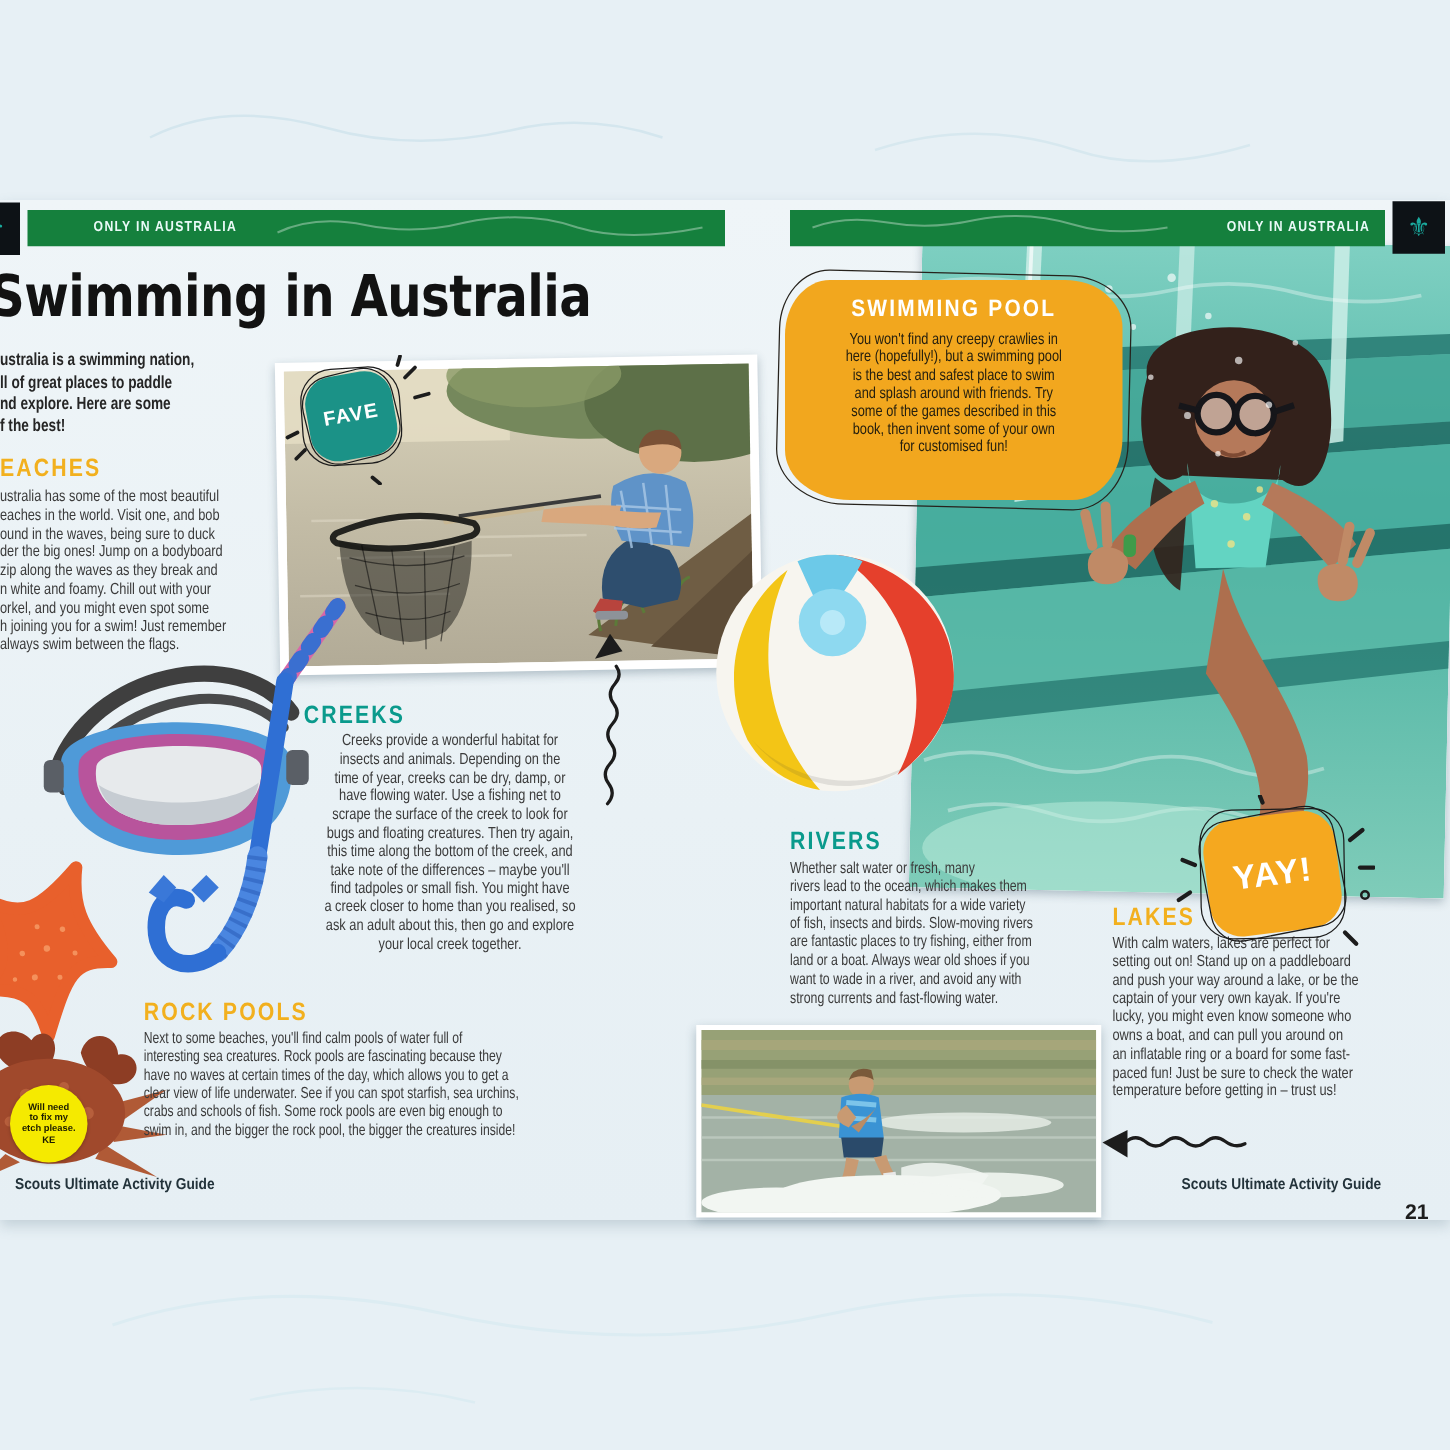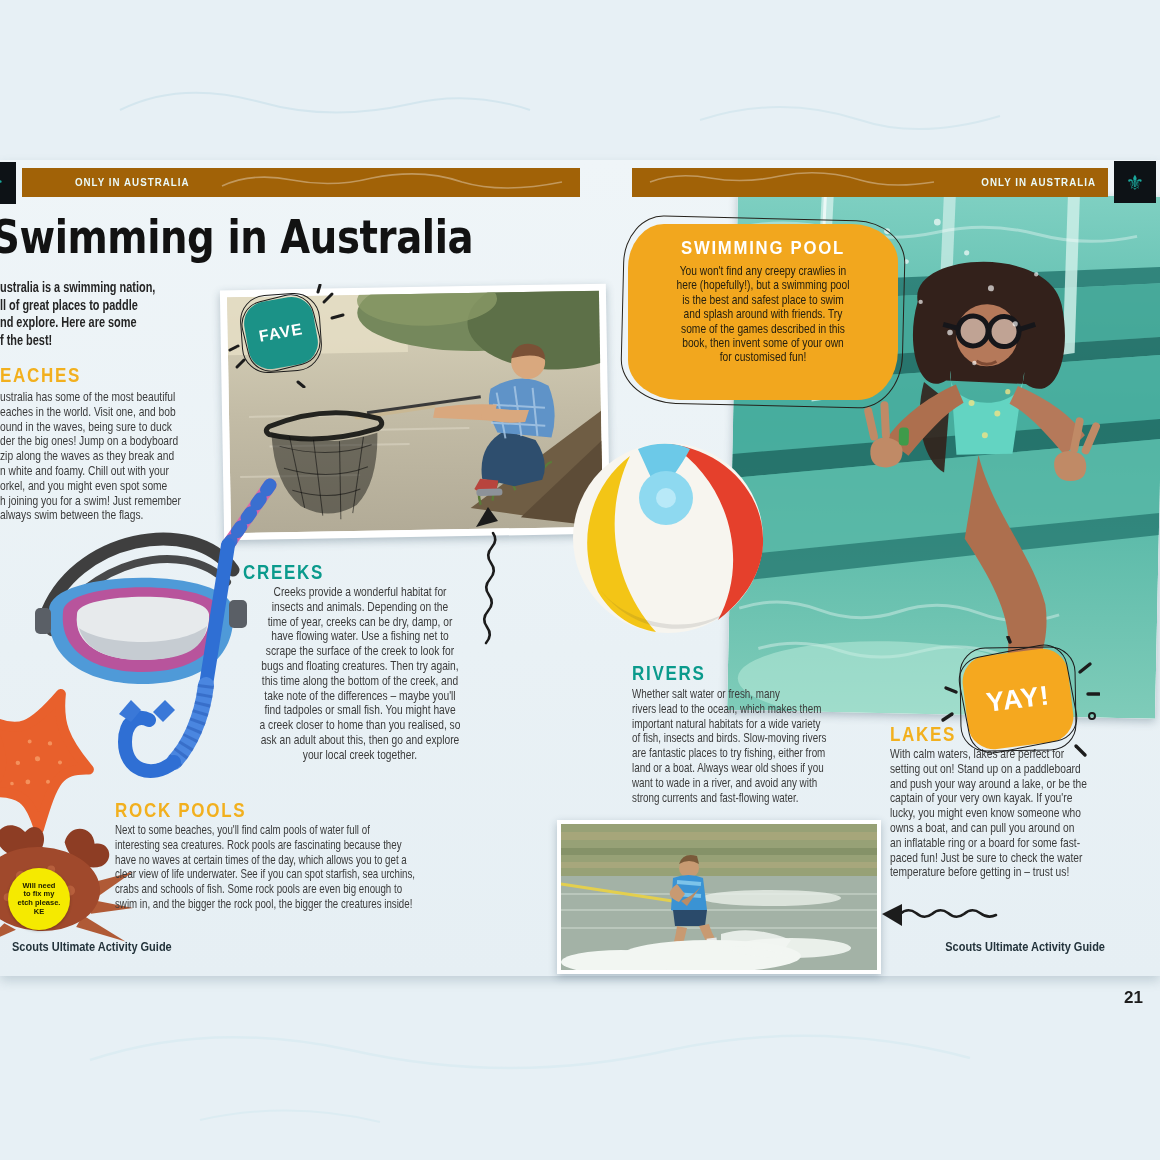--- a/index.html
+++ b/index.html
@@ -4,21 +4,21 @@
 <style>
   html,body{margin:0;padding:0;background:#dde8ee;}
   #canvas{position:relative;width:1160px;height:1160px;overflow:hidden;
           background:#e7f0f5;font-family:"Liberation Sans",sans-serif;}
   .abs{position:absolute;}
   
   .pages{left:0;top:160px;width:1160px;height:816px;
          background:linear-gradient(180deg,#eff5f8 0%,#e9f1f5 60%,#e6eff4 100%);
          box-shadow:0 5px 10px rgba(70,100,120,.22);}
   
-  .bar{height:29px;background:#a16207;overflow:hidden;z-index:6;}
+  .bar{height:29px;background:#15803d;overflow:hidden;z-index:6;}
   .bar-label{color:#eafaf8;font-weight:bold;font-size:11.5px;letter-spacing:1.2px;
              line-height:29px;transform:scaleX(.85);white-space:nowrap;}
   .emblem{background:#0d1216;z-index:7;display:flex;align-items:center;justify-content:center;}
   .emblem span{color:#1aa99d;font-size:21px;line-height:1;}
   
   .sec-h{font-weight:bold;font-size:20px;letter-spacing:2px;transform:scaleX(.85);
          transform-origin:left top;white-space:nowrap;z-index:4;}
   .gold{color:#f2b01e}.tealh{color:#0a9a8c}
   
   .txt{font-size:12.8px;line-height:14.8px;color:#3b3b3b;white-space:pre-line;
@@ -459,15 +459,15 @@
       </g>
     </svg>
   </div>
 
   <svg class="abs" style="left:880px;top:896px;z-index:4" width="120" height="36" viewBox="0 0 120 36">
     <path d="M20,18 q8,-7 16,-1 q8,7 16,1 q8,-7 16,-1 q8,7 16,1 q8,-7 16,-1 q8,6 16,2" stroke="#1c1c1c" stroke-width="2.6" fill="none" stroke-linecap="round"></path>
     <polygon points="22,8 22,30 2,18" fill="#1c1c1c"></polygon>
   </svg>
 
   <div class="abs footer rgt" style="left:840px;top:940px;width:265px;">Scouts Ultimate Activity Guide</div>
-  <div class="abs pnum" style="left:1124px;top:988px;">21</div>
+  <div class="abs pnum" style="left:1124px;top:960px;">21</div>
 
 </div>
 
 </body></html>

